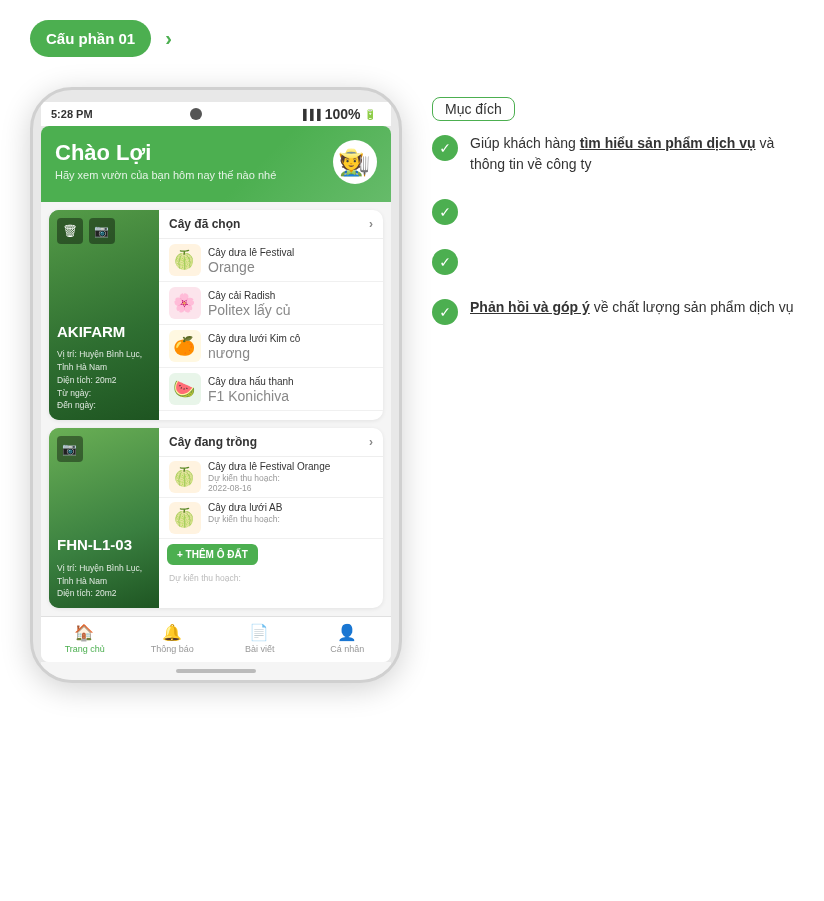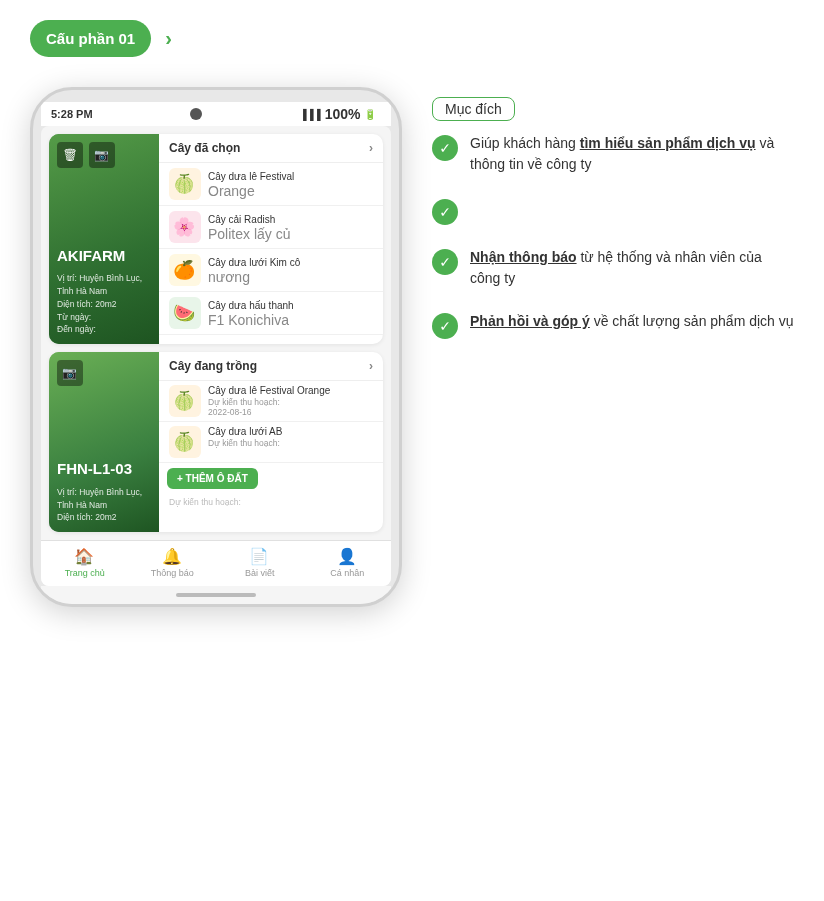--- a/index.html
+++ b/index.html
@@ -374,20 +374,29 @@
       <div style="width:12px;height:12px;border-radius:50%;background:#555;"></div>
       <div class="status-icons">
         <span style="font-size:10px;">▐▐▐</span>
         <span style="font-size:14px;font-weight:bold;">100%</span>
         <span style="font-size:10px;">🔋</span>
       </div>
     </div>
 
     <div class="app-screen">
 
+      <div class="app-header">
+        <div class="app-header-left">
+          <div class="greeting">Chào Lợi</div>
+          <div class="sub-greeting">Hãy xem vườn của bạn hôm nay thế nào nhé</div>
+        </div>
+        <div class="avatar-circle">
+          <span class="farmer-icon">🧑‍🌾</span>
+        </div>
+      </div>
 
       <div class="farms-container">
 
         <div class="farm-card">
           <div class="farm-card-body">
 
             <div class="farm-card-left">
               <div class="farm-bg-image"></div>
               <div class="farm-left-icons">
                 <div class="farm-icon-btn">🗑</div>
@@ -527,23 +536,20 @@
           Giúp khách hàng <u>tìm hiểu sản phẩm dịch vụ</u> và thông tin về công ty
         </div>
       </div>
 
       <div class="info-item">
         <div class="check-icon">✓</div>
       </div>
 
       <div class="info-item">
         <div class="check-icon">✓</div>
-        <div class="info-text">
-          <u>Nhận thông báo</u> từ hệ thống và nhân viên của công ty
-        </div>
       </div>
 
       <div class="info-item">
         <div class="check-icon">✓</div>
         <div class="info-text">
           <u>Phản hồi và góp ý</u> về chất lượng sản phẩm dịch vụ
         </div>
       </div>
 
     </div>

